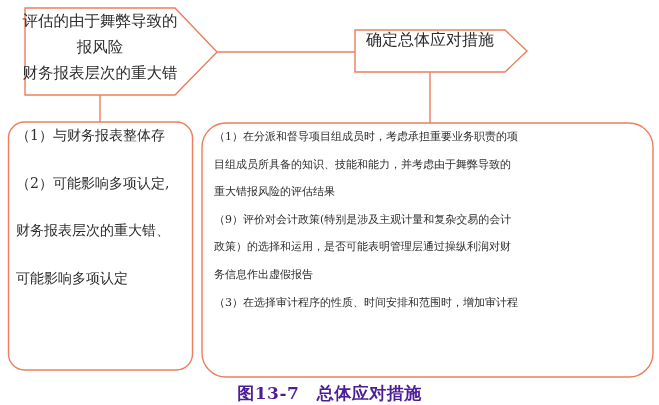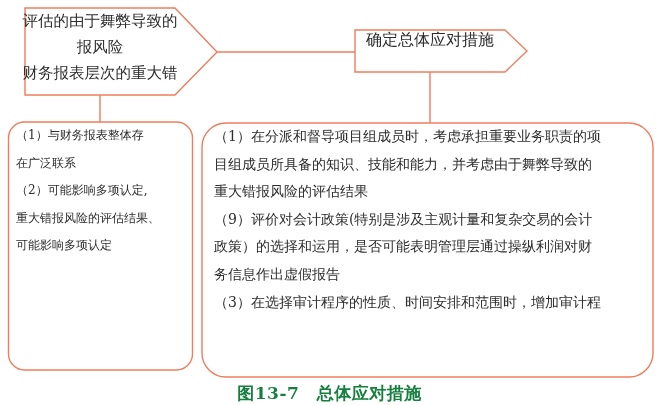--- a/index.html
+++ b/index.html
@@ -31,34 +31,34 @@
   .pent1 {
     left: 25px; top: 8px; width: 150px; height: 87px;
     font-size: 15.5px; line-height: 26px;
   }
   .pent2 {
     left: 355px; top: 30px; width: 150px; height: 35px;
     font-size: 16px; line-height: 20px;
   }
   .leftbox {
     left: 16px; top: 122px; width: 172px; height: 248px;
-    font-size: 12px; line-height: 27.5px;
+    font-size: 14px; line-height: 27.5px; gap: 20px;
   }
   .rightbox {
     left: 214px; top: 123px; width: 436px; height: 254px;
-    font-size: 14px; line-height: 27.6px;
+    font-size: 11px; line-height: 27.6px;
   }
   .txt .ln { white-space: nowrap; }
   .caption {
     position: absolute;
     left: 0; top: 382px; width: 659px;
     text-align: center;
     font-size: 17px;
     font-weight: 600;
-    color: #15803d;
+    color: #4c1d95;
     letter-spacing: 0.5px;
   }
 </style>
 </head>
 <body>
 
 <div class="stage">
 
   <svg class="shapes" width="659" height="405" viewBox="0 0 659 405">
 
@@ -82,23 +82,22 @@
     <div class="ln">报风险</div>
     <div class="ln">财务报表层次的重大错</div>
   </div>
 
   <div class="txt pent2 centered">
     <div class="ln">确定总体应对措施</div>
   </div>
 
   <div class="txt leftbox">
     <div class="ln">（1）与财务报表整体存</div>
-    <div class="ln">在广泛联系</div>
     <div class="ln">（2）可能影响多项认定,</div>
-    <div class="ln">重大错报风险的评估结果、</div>
+    <div class="ln">财务报表层次的重大错、</div>
     <div class="ln">可能影响多项认定</div>
   </div>
 
   <div class="txt rightbox">
     <div class="ln">（1）在分派和督导项目组成员时，考虑承担重要业务职责的项</div>
     <div class="ln">目组成员所具备的知识、技能和能力，并考虑由于舞弊导致的</div>
     <div class="ln">重大错报风险的评估结果</div>
     <div class="ln">（9）评价对会计政策(特别是涉及主观计量和复杂交易的会计</div>
     <div class="ln">政策）的选择和运用，是否可能表明管理层通过操纵利润对财</div>
     <div class="ln">务信息作出虚假报告</div>

